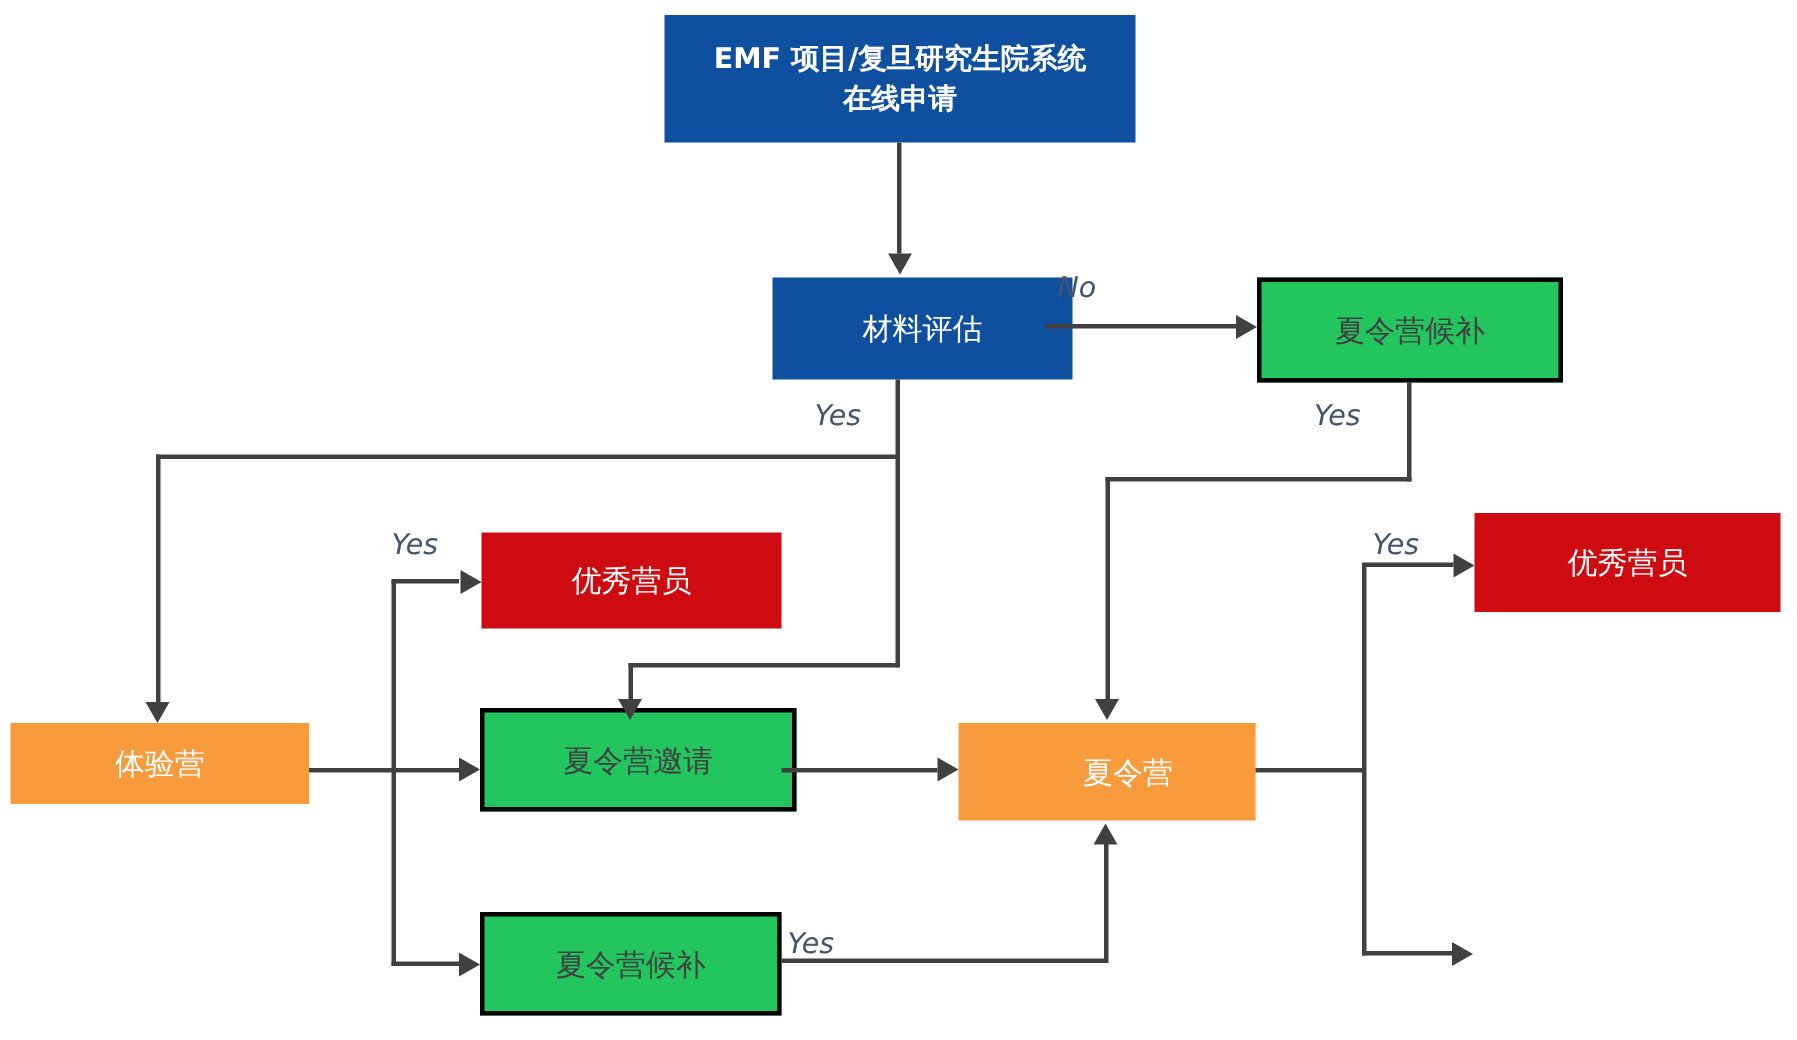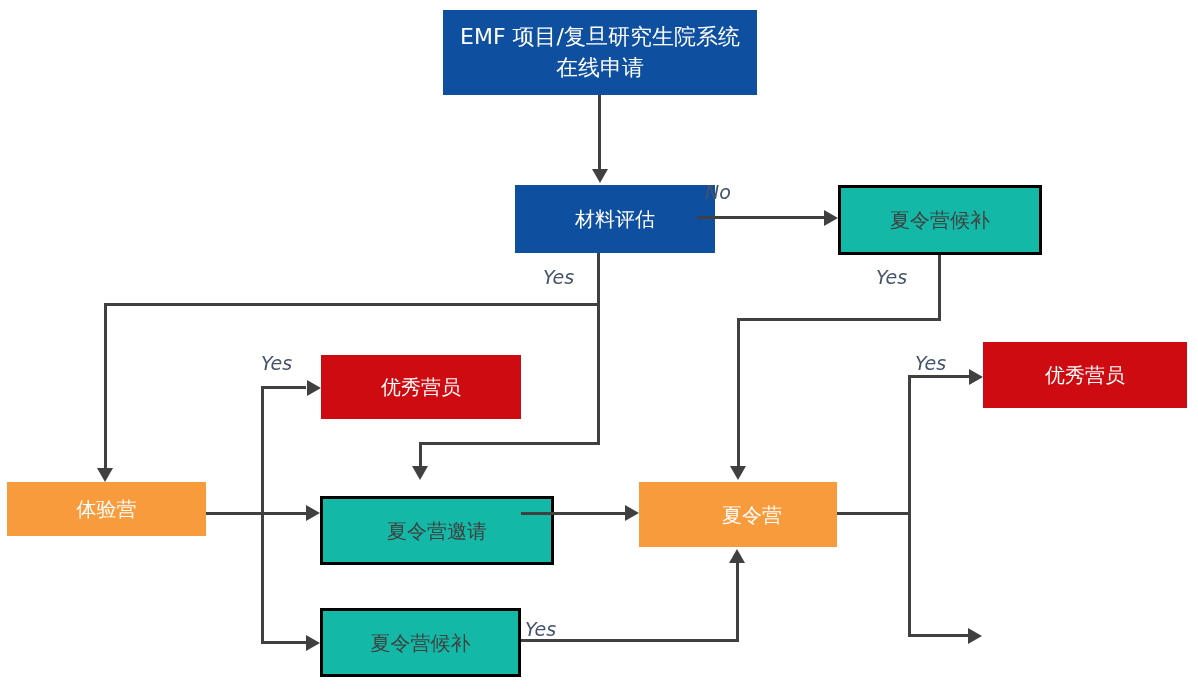--- a/index.html
+++ b/index.html
@@ -22,22 +22,22 @@
     align-items: center;
     justify-content: center;
     text-align: center;
     font-size: 20px;
     line-height: 1.4;
     white-space: pre-line;
   }
   .node.blue   { background: #0E4F9F; color: #ffffff; }
   .node.orange { background: #F89B3D; color: #ffffff; }
   .node.red    { background: #CE0B10; color: #ffffff; }
-  .node.white  { background: #14b8a6; color: #404040; border: 3px solid #000000; }
-  .node.title  { font-size: 22px; }
+  .node.white  { background: #22c55e; color: #404040; border: 3px solid #000000; }
+  .node.title  { font-size: 19px; font-weight: bold; }
 
   .hline, .vline {
     position: absolute;
     background: #404040;
   }
   .hline { height: 3px; }
   .vline { width: 3px; }
 
   .arr { position: absolute; width: 0; height: 0; }
   .arr-down {
@@ -82,21 +82,21 @@
   </div>
 
   <div class="node red" style="left:321px; top:355px; width:200px; height:64px;">
     <span>优秀营员</span>
   </div>
 
   <div class="node orange" style="left:7px; top:482px; width:199px; height:54px;">
     <span>体验营</span>
   </div>
 
-  <div class="node white" style="left:320px; top:496px; width:234px; height:69px;">
+  <div class="node white" style="left:320px; top:472px; width:211px; height:69px;">
     <span>夏令营邀请</span>
   </div>
 
   <div class="node orange" style="left:639px; top:482px; width:198px; height:65px;padding-left:28px;">
     <span>夏令营</span>
   </div>
 
   <div class="node white" style="left:320px; top:608px; width:201px; height:69px;">
     <span>夏令营候补</span>
   </div>

